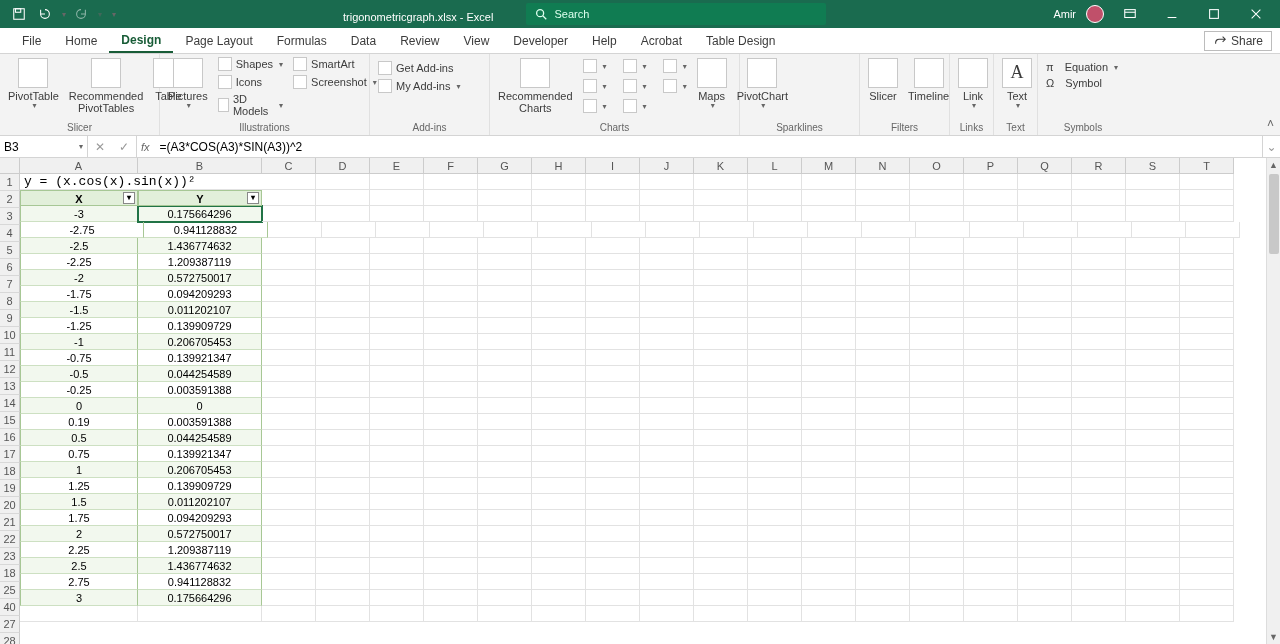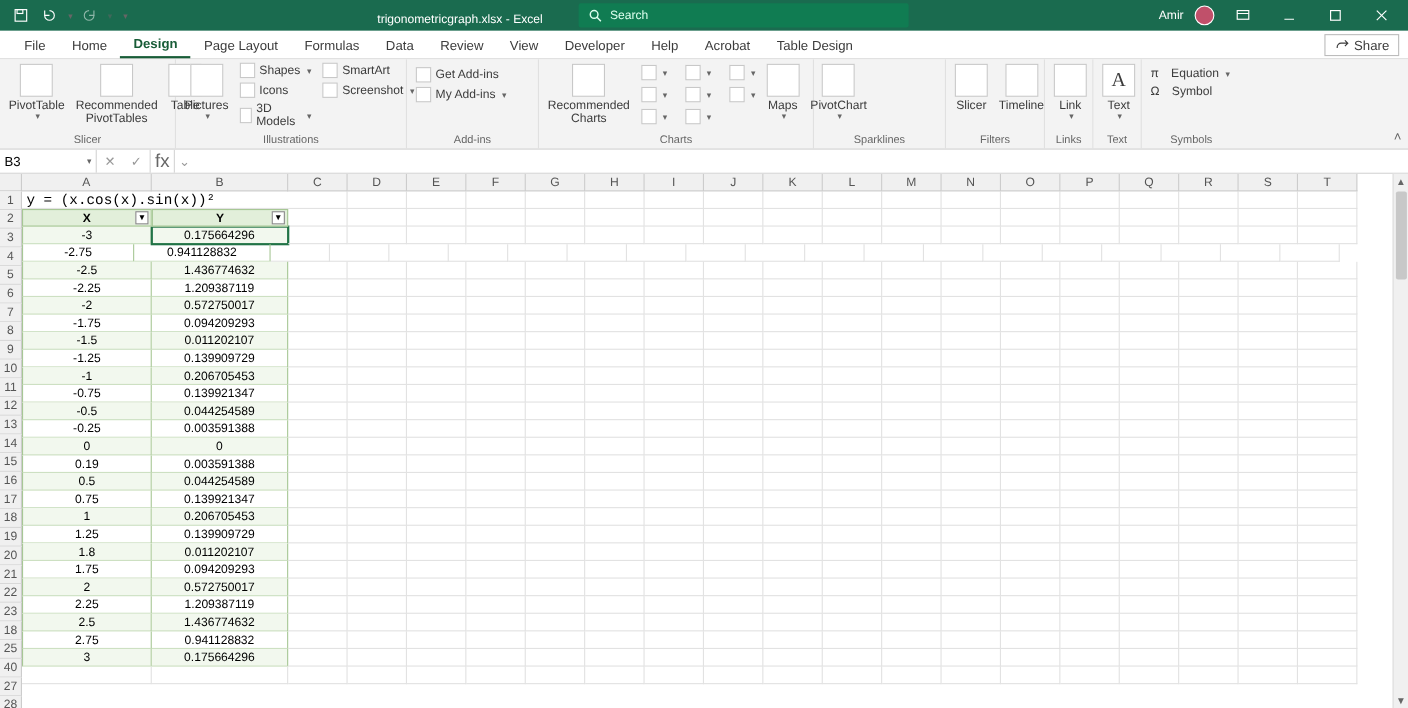--- a/index.html
+++ b/index.html
@@ -33,21 +33,21 @@
   .ribbon-col { display: flex; flex-direction: column; gap: 2px; }
   .chev { font-size: 8px; color: #666; margin-left: 2px; }
   .collapse-btn { position: absolute; right: 6px; bottom: 4px; cursor: pointer; font-size: 12px; color: #666; }
 
   
   .formula-bar { height: 22px; border-bottom: 1px solid #d4d4d4; display: flex; align-items: stretch; font-size: 12px; background: #fff; }
   .name-box { width: 88px; border-right: 1px solid #d4d4d4; display: flex; align-items: center; padding: 0 4px; }
   .name-box input { width: 100%; border: none; font-size: 12px; outline: none; }
   .fb-btns { display: flex; align-items: center; border-right: 1px solid #d4d4d4; }
   .fb-btn { width: 24px; display: flex; align-items: center; justify-content: center; color: #999; cursor: pointer; }
-  .fx { color: #666; font-size: 17px; padding: 0 4px; display: flex; align-items: center; }
+  .fx { font-style: italic; color: #666; font-size: 11px; padding: 0 4px; display: flex; align-items: center; }
   .formula-input { flex: 1; border: none; outline: none; padding: 0 6px; font-size: 12px; }
   .formula-expand { width: 18px; border-left: 1px solid #d4d4d4; display: flex; align-items: center; justify-content: center; color: #999; cursor: pointer; }
 
   
   .grid-wrap { position: relative; height: 486px; display: flex; }
   .select-all { width: 20px; height: 16px; background: #f0f0f0; border-right: 1px solid #ccc; border-bottom: 1px solid #ccc; cursor: pointer; }
   .col-headers { display: flex; background: #f0f0f0; height: 16px; }
   .col-h { border-right: 1px solid #ccc; border-bottom: 1px solid #ccc; text-align: center; font-size: 11px; color: #555; line-height: 16px; cursor: pointer; }
   .row-h { width: 20px; border-right: 1px solid #ccc; border-bottom: 1px solid #d8d8d8; background: #f0f0f0; text-align: center; font-size: 11px; color: #555; line-height: 16px; cursor: pointer; }
   .grid-body { display: flex; }
@@ -358,20 +358,21 @@
   </div>
   <div class="fb-btns">
     <div class="fb-btn">
         <span>✕</span>
       </div>
     <div class="fb-btn">
         <span>✓</span>
       </div>
   </div>
   <div class="fx">fx</div>
+  <input class="formula-input" value="=(A3*COS(A3)*SIN(A3))^2" style="">
   <div class="formula-expand">
       <span>⌄</span>
     </div>
 </div>
 
 <div class="grid-wrap">
   <div style="flex:1;overflow:hidden">
     <div style="display:flex">
       <div class="select-all"></div>
       <div class="col-headers" id="col-headers">
@@ -488,21 +489,21 @@
             <div class="cell" style="width: 54px;"></div>
             <div class="cell" style="width: 54px;"></div>
             <div class="cell" style="width: 54px;"></div>
             <div class="cell" style="width: 54px;"></div>
             <div class="cell" style="width: 54px;"></div>
             <div class="cell" style="width: 54px;"></div>
             <div class="cell" style="width: 54px;"></div>
             <div class="cell" style="width: 54px;"></div>
           </div>
           <div class="row">
-            <div class="cell tbl-cell-a" style="width: 102px;">-2.75</div>
+            <div class="cell tbl-cell-a" style="width: 124px;">-2.75</div>
             <div class="cell tbl-cell-b" style="width: 124px;">0.941128832</div>
             <div class="cell" style="width: 54px;"></div>
             <div class="cell" style="width: 54px;"></div>
             <div class="cell" style="width: 54px;"></div>
             <div class="cell" style="width: 54px;"></div>
             <div class="cell" style="width: 54px;"></div>
             <div class="cell" style="width: 54px;"></div>
             <div class="cell" style="width: 54px;"></div>
             <div class="cell" style="width: 54px;"></div>
             <div class="cell" style="width: 54px;"></div>
@@ -862,21 +863,21 @@
             <div class="cell" style="width: 54px;"></div>
             <div class="cell" style="width: 54px;"></div>
             <div class="cell" style="width: 54px;"></div>
             <div class="cell" style="width: 54px;"></div>
             <div class="cell" style="width: 54px;"></div>
             <div class="cell" style="width: 54px;"></div>
             <div class="cell" style="width: 54px;"></div>
             <div class="cell" style="width: 54px;"></div>
           </div>
           <div class="row">
-            <div class="cell tbl-cell-a band" style="width: 118px;">1.8</div>
+            <div class="cell tbl-cell-a band" style="width: 118px;">1.5</div>
             <div class="cell tbl-cell-b band" style="width: 124px;">0.011202107</div>
             <div class="cell" style="width: 54px;"></div>
             <div class="cell" style="width: 54px;"></div>
             <div class="cell" style="width: 54px;"></div>
             <div class="cell" style="width: 54px;"></div>
             <div class="cell" style="width: 54px;"></div>
             <div class="cell" style="width: 54px;"></div>
             <div class="cell" style="width: 54px;"></div>
             <div class="cell" style="width: 54px;"></div>
             <div class="cell" style="width: 54px;"></div>

